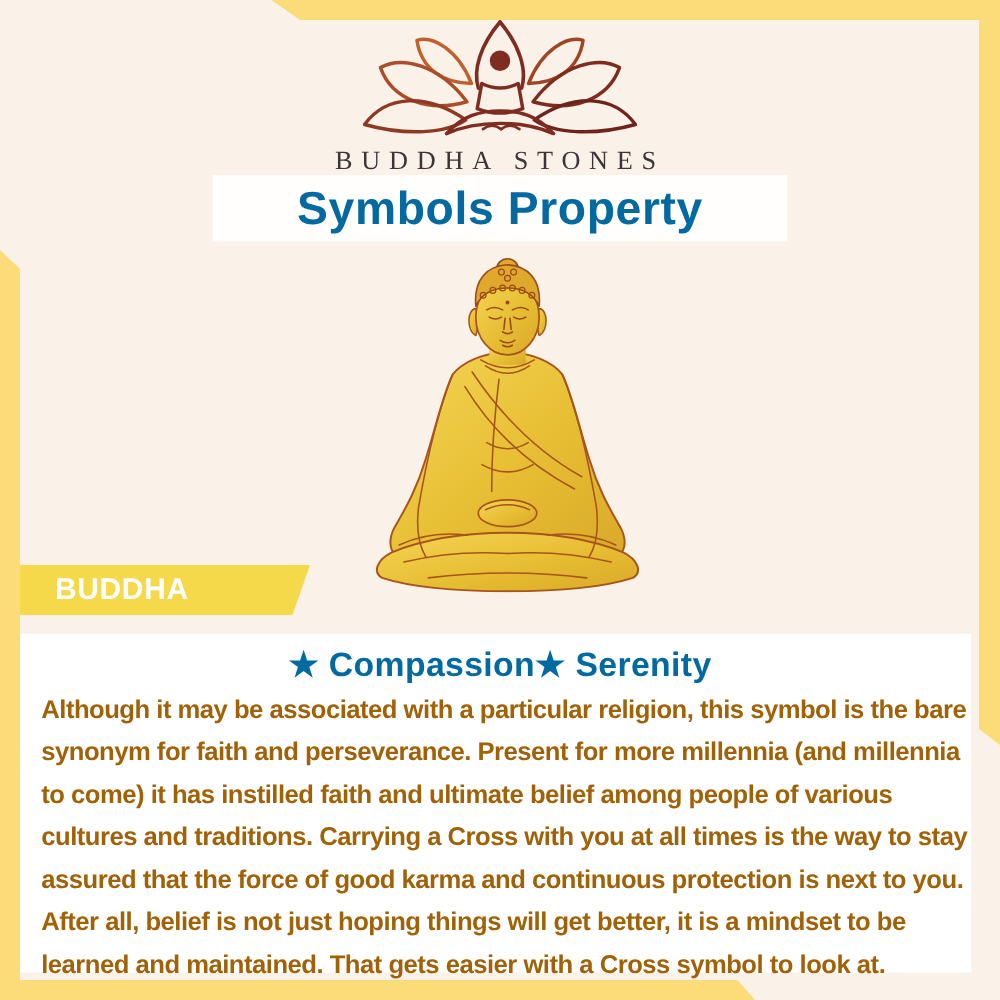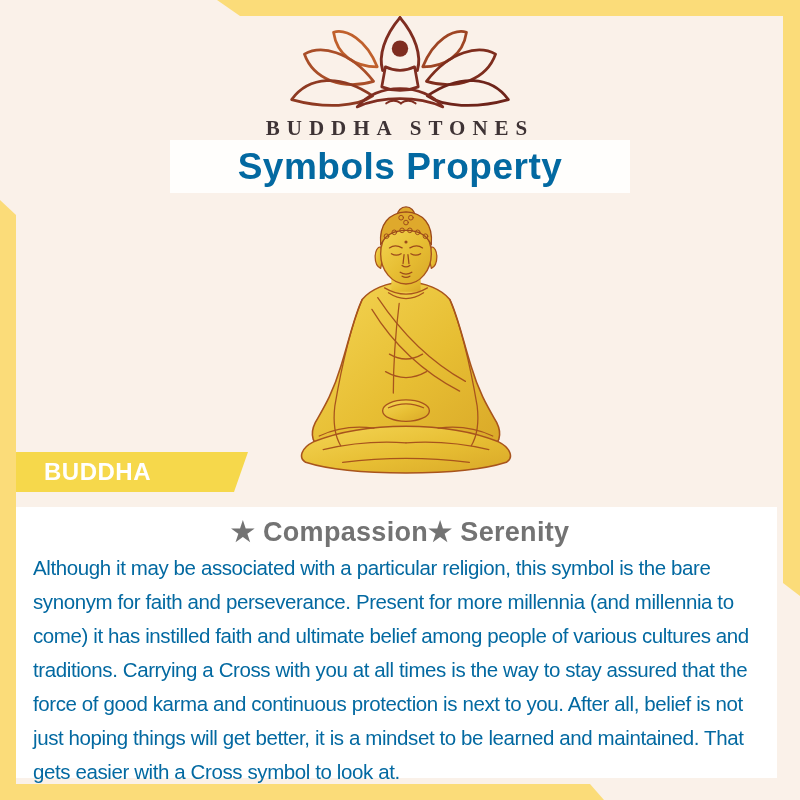--- a/index.html
+++ b/index.html
@@ -15,42 +15,42 @@
     clip-path:polygon(0 0,100% 0,100% 100%,0 calc(100% - 13px));}
   .frame-left{left:0;top:200px;width:16px;height:600px;
     clip-path:polygon(0 0,100% 15px,100% 100%,0 100%);}
   .frame-bottom{left:0;top:784px;width:604px;height:16px;
     clip-path:polygon(0 0,calc(100% - 14px) 0,100% 100%,0 100%);}
 
   
   .logo{left:275px;top:14px;width:250px;height:102px;}
   .wordmark{left:0;top:116px;width:800px;text-align:center;
     font-family:"Liberation Serif",serif;font-size:21px;letter-spacing:7px;
-    color:#3E3335;font-weight:700;}
+    color:#3E3335;font-weight:400;}
 
   
   .heading-band{left:170px;top:140px;width:460px;height:53px;background:#FFFEFC;}
   .page-title{width:100%;height:53px;line-height:53px;text-align:center;
     font-size:37px;font-weight:700;color:#0369a1;letter-spacing:0.5px;}
 
   
   .buddha{left:284px;top:206px;width:244px;height:268px;}
 
   
   .ribbon{left:16px;top:452px;width:232px;height:40px;background:#F6D84B;
     clip-path:polygon(0 0,100% 0,calc(100% - 14px) 100%,0 100%);}
   .ribbon-label{line-height:40px;padding-left:28px;font-size:24px;font-weight:700;
     color:#FFFFFF;letter-spacing:0.5px;}
 
   
   .panel{left:16px;top:507px;width:761px;height:271px;background:#FFFFFF;}
   .props{left:0;top:516px;width:800px;text-align:center;font-size:27px;
-    font-weight:700;color:#737373;letter-spacing:0.3px;}
-  .para{left:33px;top:551px;width:745px;font-size:20.5px;font-weight:400;
-    color:#0369a1;line-height:34px;letter-spacing:-0.4px;text-align:left;}
+    font-weight:700;color:#0369a1;letter-spacing:0.3px;}
+  .para{left:33px;top:551px;width:745px;font-size:20.5px;font-weight:700;
+    color:#a16207;line-height:34px;letter-spacing:-0.4px;text-align:left;}
 </style>
 </head>
 <body>
 
 <div class="abs frame frame-top"></div>
 <div class="abs frame frame-right"></div>
 <div class="abs frame frame-left"></div>
 <div class="abs frame frame-bottom"></div>
 
 <svg class="abs logo" viewBox="0 0 250 112" fill="none" stroke-linecap="round" stroke-linejoin="round">

